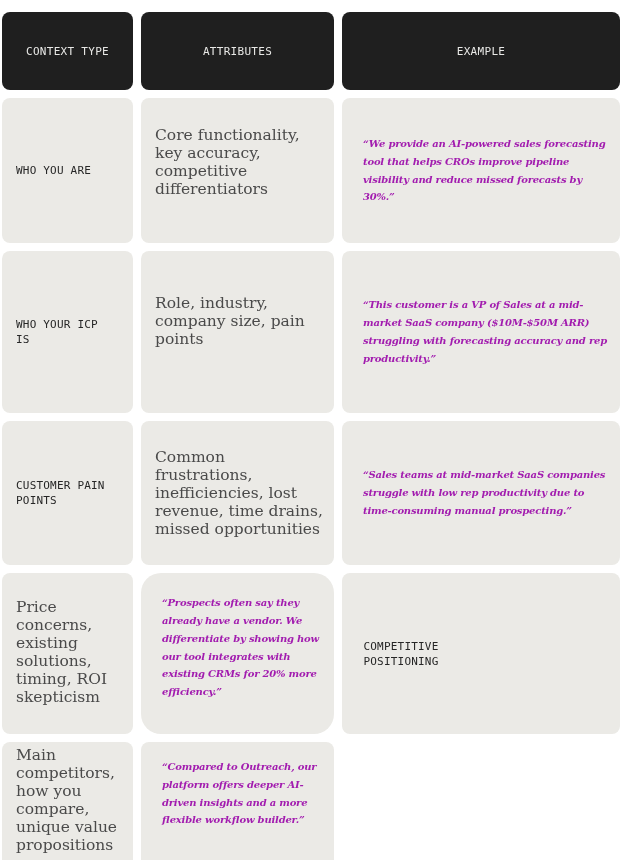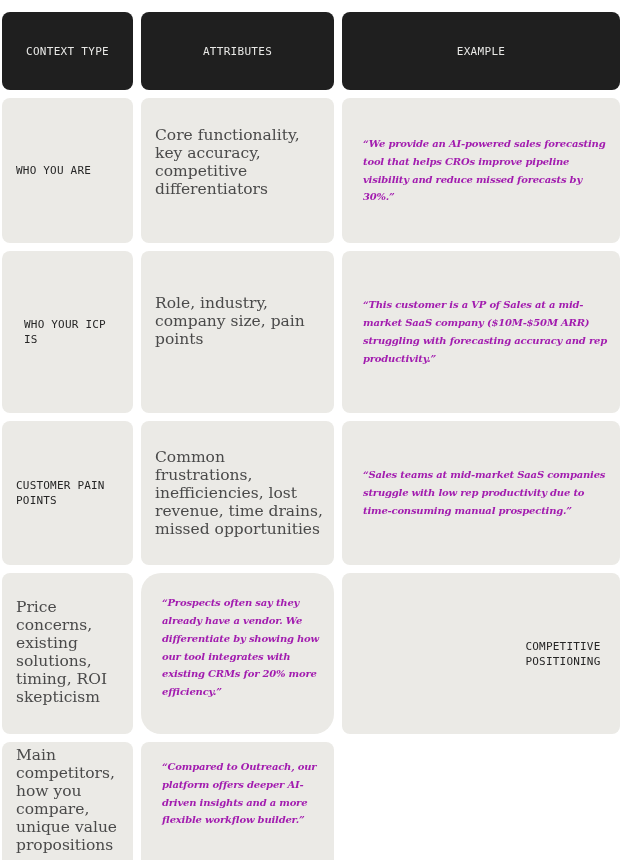--- a/index.html
+++ b/index.html
@@ -43,21 +43,21 @@
     }
     .ctx {
       padding: 0 12px 0 14px;
       font-family: "DejaVu Sans Mono", "Liberation Mono", monospace;
       font-size: 11px;
       line-height: 15px;
       color: #262626;
       letter-spacing: 0.2px;
     }
     .ctx.center {
-      justify-content: flex-end;
+      justify-content: flex-start;
       text-align: center;
     }
     .attr {
       padding: 0 10px 0 14px;
       font-family: "DejaVu Serif", "Liberation Serif", serif;
       font-size: 15.5px;
       line-height: 18px;
       color: #4a4a4a;
     }
     .ex {
@@ -90,21 +90,21 @@
     <span>WHO YOU ARE</span>
   </div>
   <div class="cell body-cell attr" style="padding-bottom:18px;">
     <span>Core functionality, key accuracy, competitive differentiators</span>
   </div>
   <div class="cell body-cell ex">
     <span>“We provide an AI-powered sales forecasting tool that helps CROs improve pipeline visibility and reduce missed forecasts by 30%.”</span>
   </div>
 
   <div class="cell body-cell ctx">
-    <span style="display:block;width:98px;margin-left:8px;">WHO YOUR ICP IS</span>
+    <span style="display:block;width:98px;">WHO YOUR ICP IS</span>
   </div>
   <div class="cell body-cell attr" style="padding-bottom:22px;">
     <span>Role, industry, company size, pain points</span>
   </div>
   <div class="cell body-cell ex" style="">
     <span>“This customer is a VP of Sales at a mid-market SaaS company ($10M-$50M ARR) struggling with forecasting accuracy and rep productivity.”</span>
   </div>
 
   <div class="cell body-cell ctx">
     <span style="display:block;width:104px;">CUSTOMER PAIN POINTS</span>

